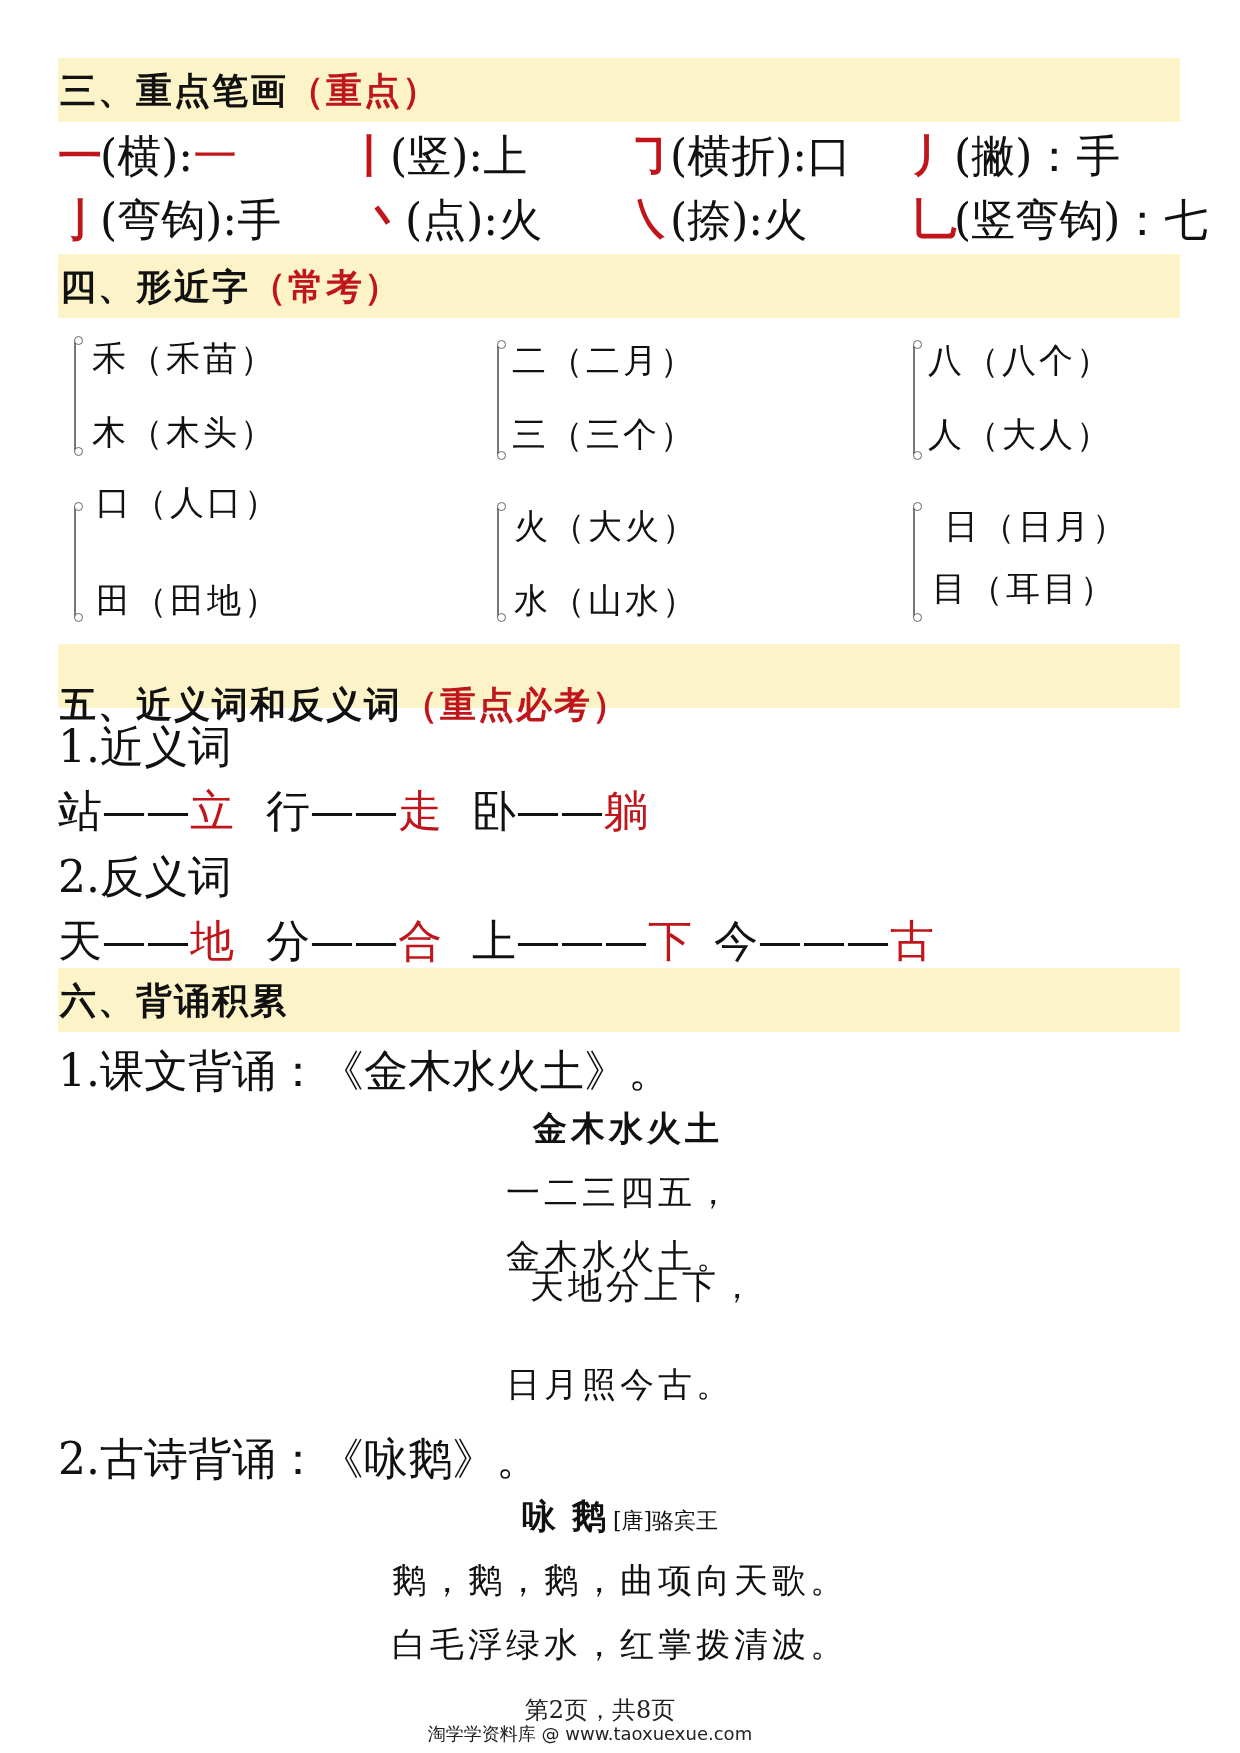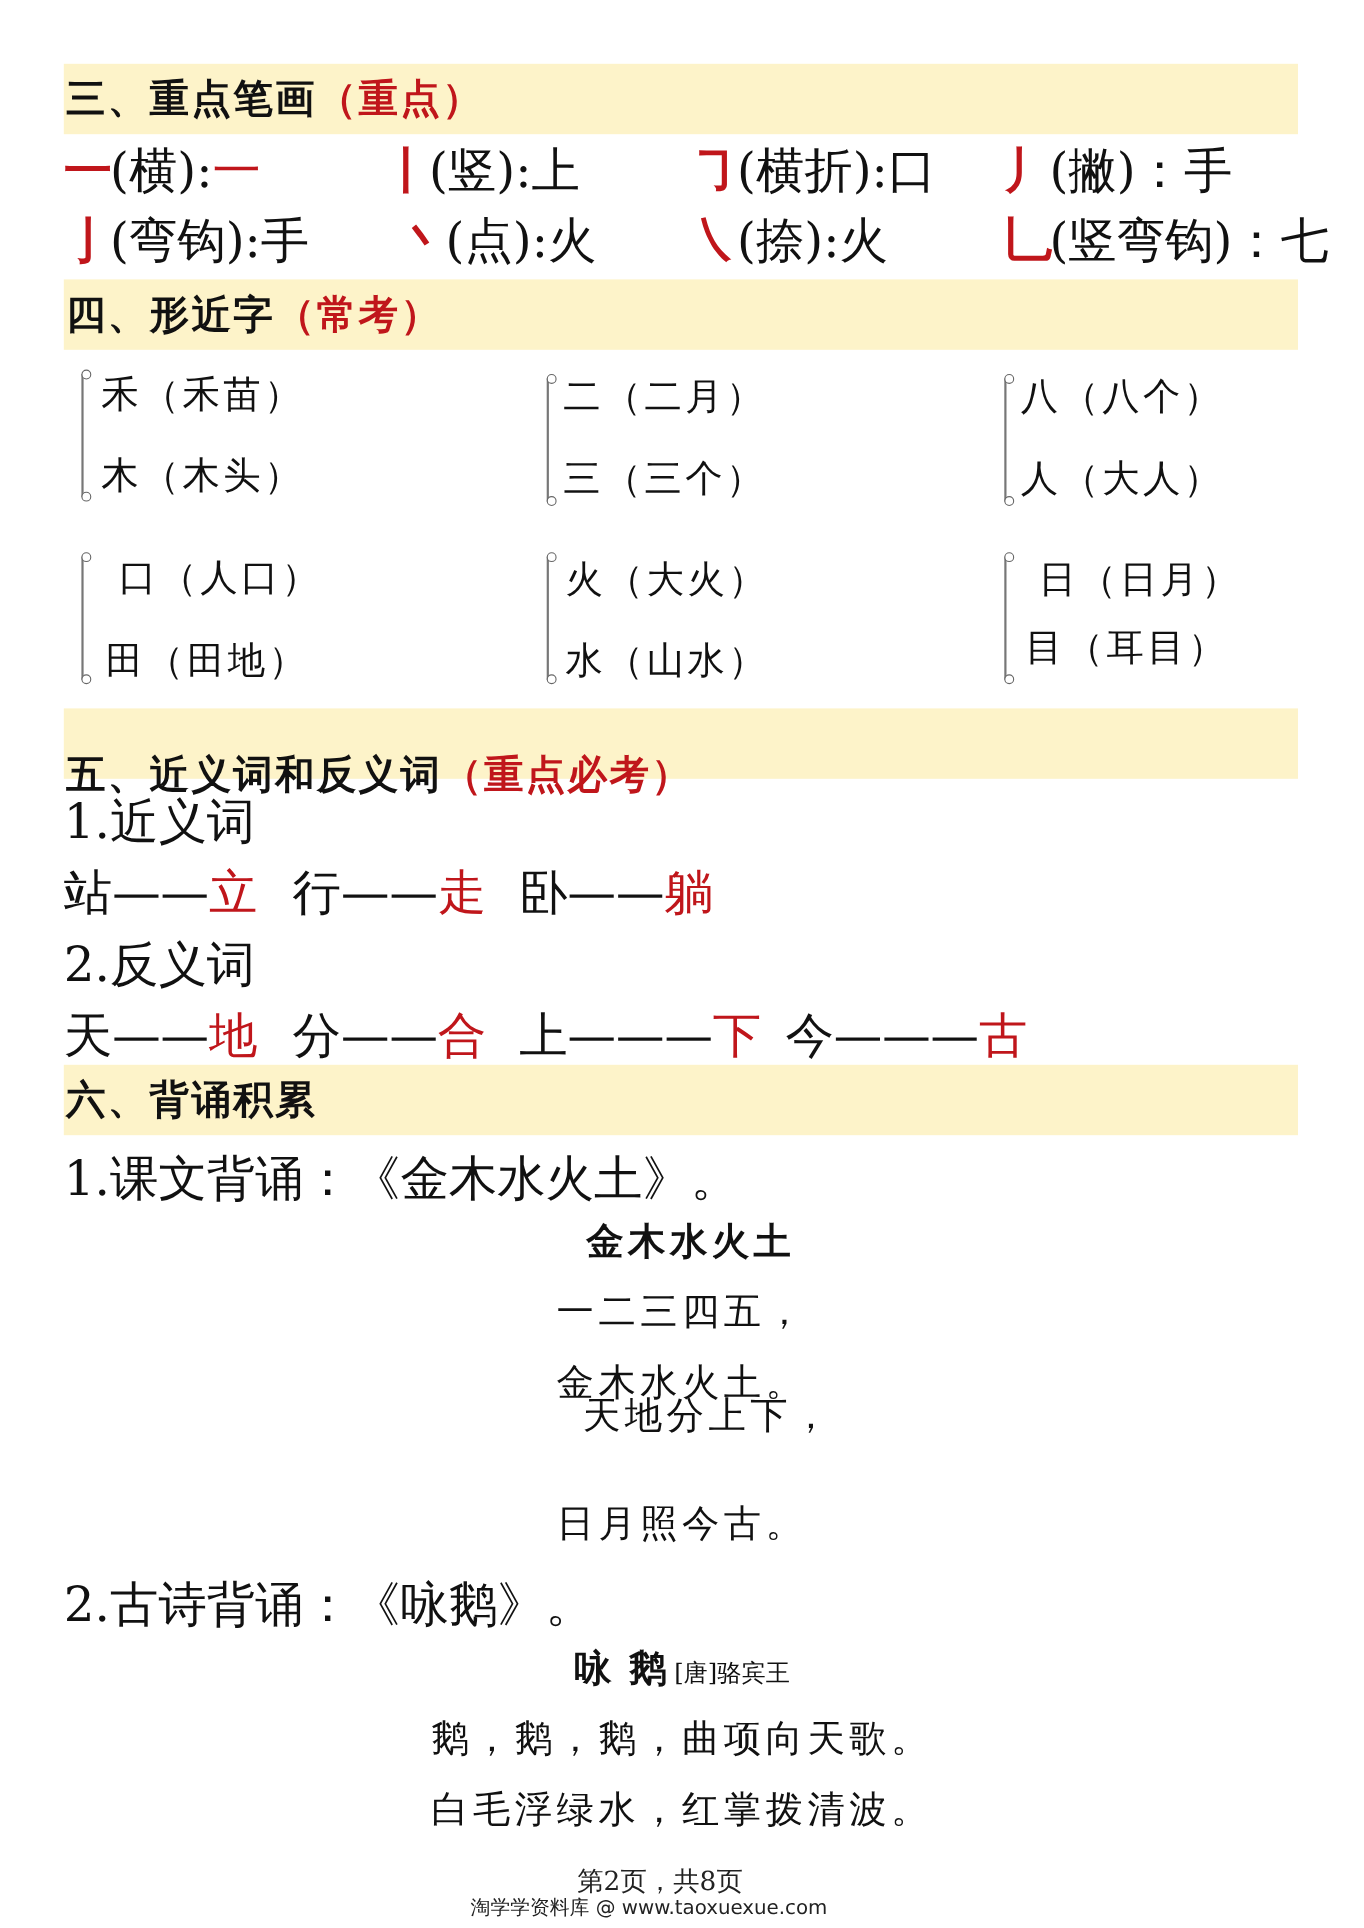--- a/index.html
+++ b/index.html
@@ -82,21 +82,21 @@
 
 <div class="bracket" style="left:497px; top:344px; height:112px;"></div>
 <div class="pair" style="left:512px; top:338px;">二（二月）</div>
 <div class="pair" style="left:512px; top:412px;">三（三个）</div>
 
 <div class="bracket" style="left:913px; top:344px; height:112px;"></div>
 <div class="pair" style="left:928px; top:338px;">八（八个）</div>
 <div class="pair" style="left:928px; top:412px;">人（大人）</div>
 
 <div class="bracket" style="left:74px; top:506px; height:112px;"></div>
-<div class="pair" style="left:96px; top:502px;margin-left:12px;">口（人口）</div>
+<div class="pair" style="left:96px; top:480px;">口（人口）</div>
 <div class="pair" style="left:96px; top:578px;">田（田地）</div>
 
 <div class="bracket" style="left:497px; top:506px; height:112px;"></div>
 <div class="pair" style="left:514px; top:504px;">火（大火）</div>
 <div class="pair" style="left:514px; top:578px;">水（山水）</div>
 
 <div class="bracket" style="left:913px; top:506px; height:112px;"></div>
 <div class="pair" style="left:932px; top:504px;margin-left:12px;">日（日月）</div>
 <div class="pair" style="left:932px; top:566px;font-family:Liberation Serif, serif;">目（耳目）</div>
 

